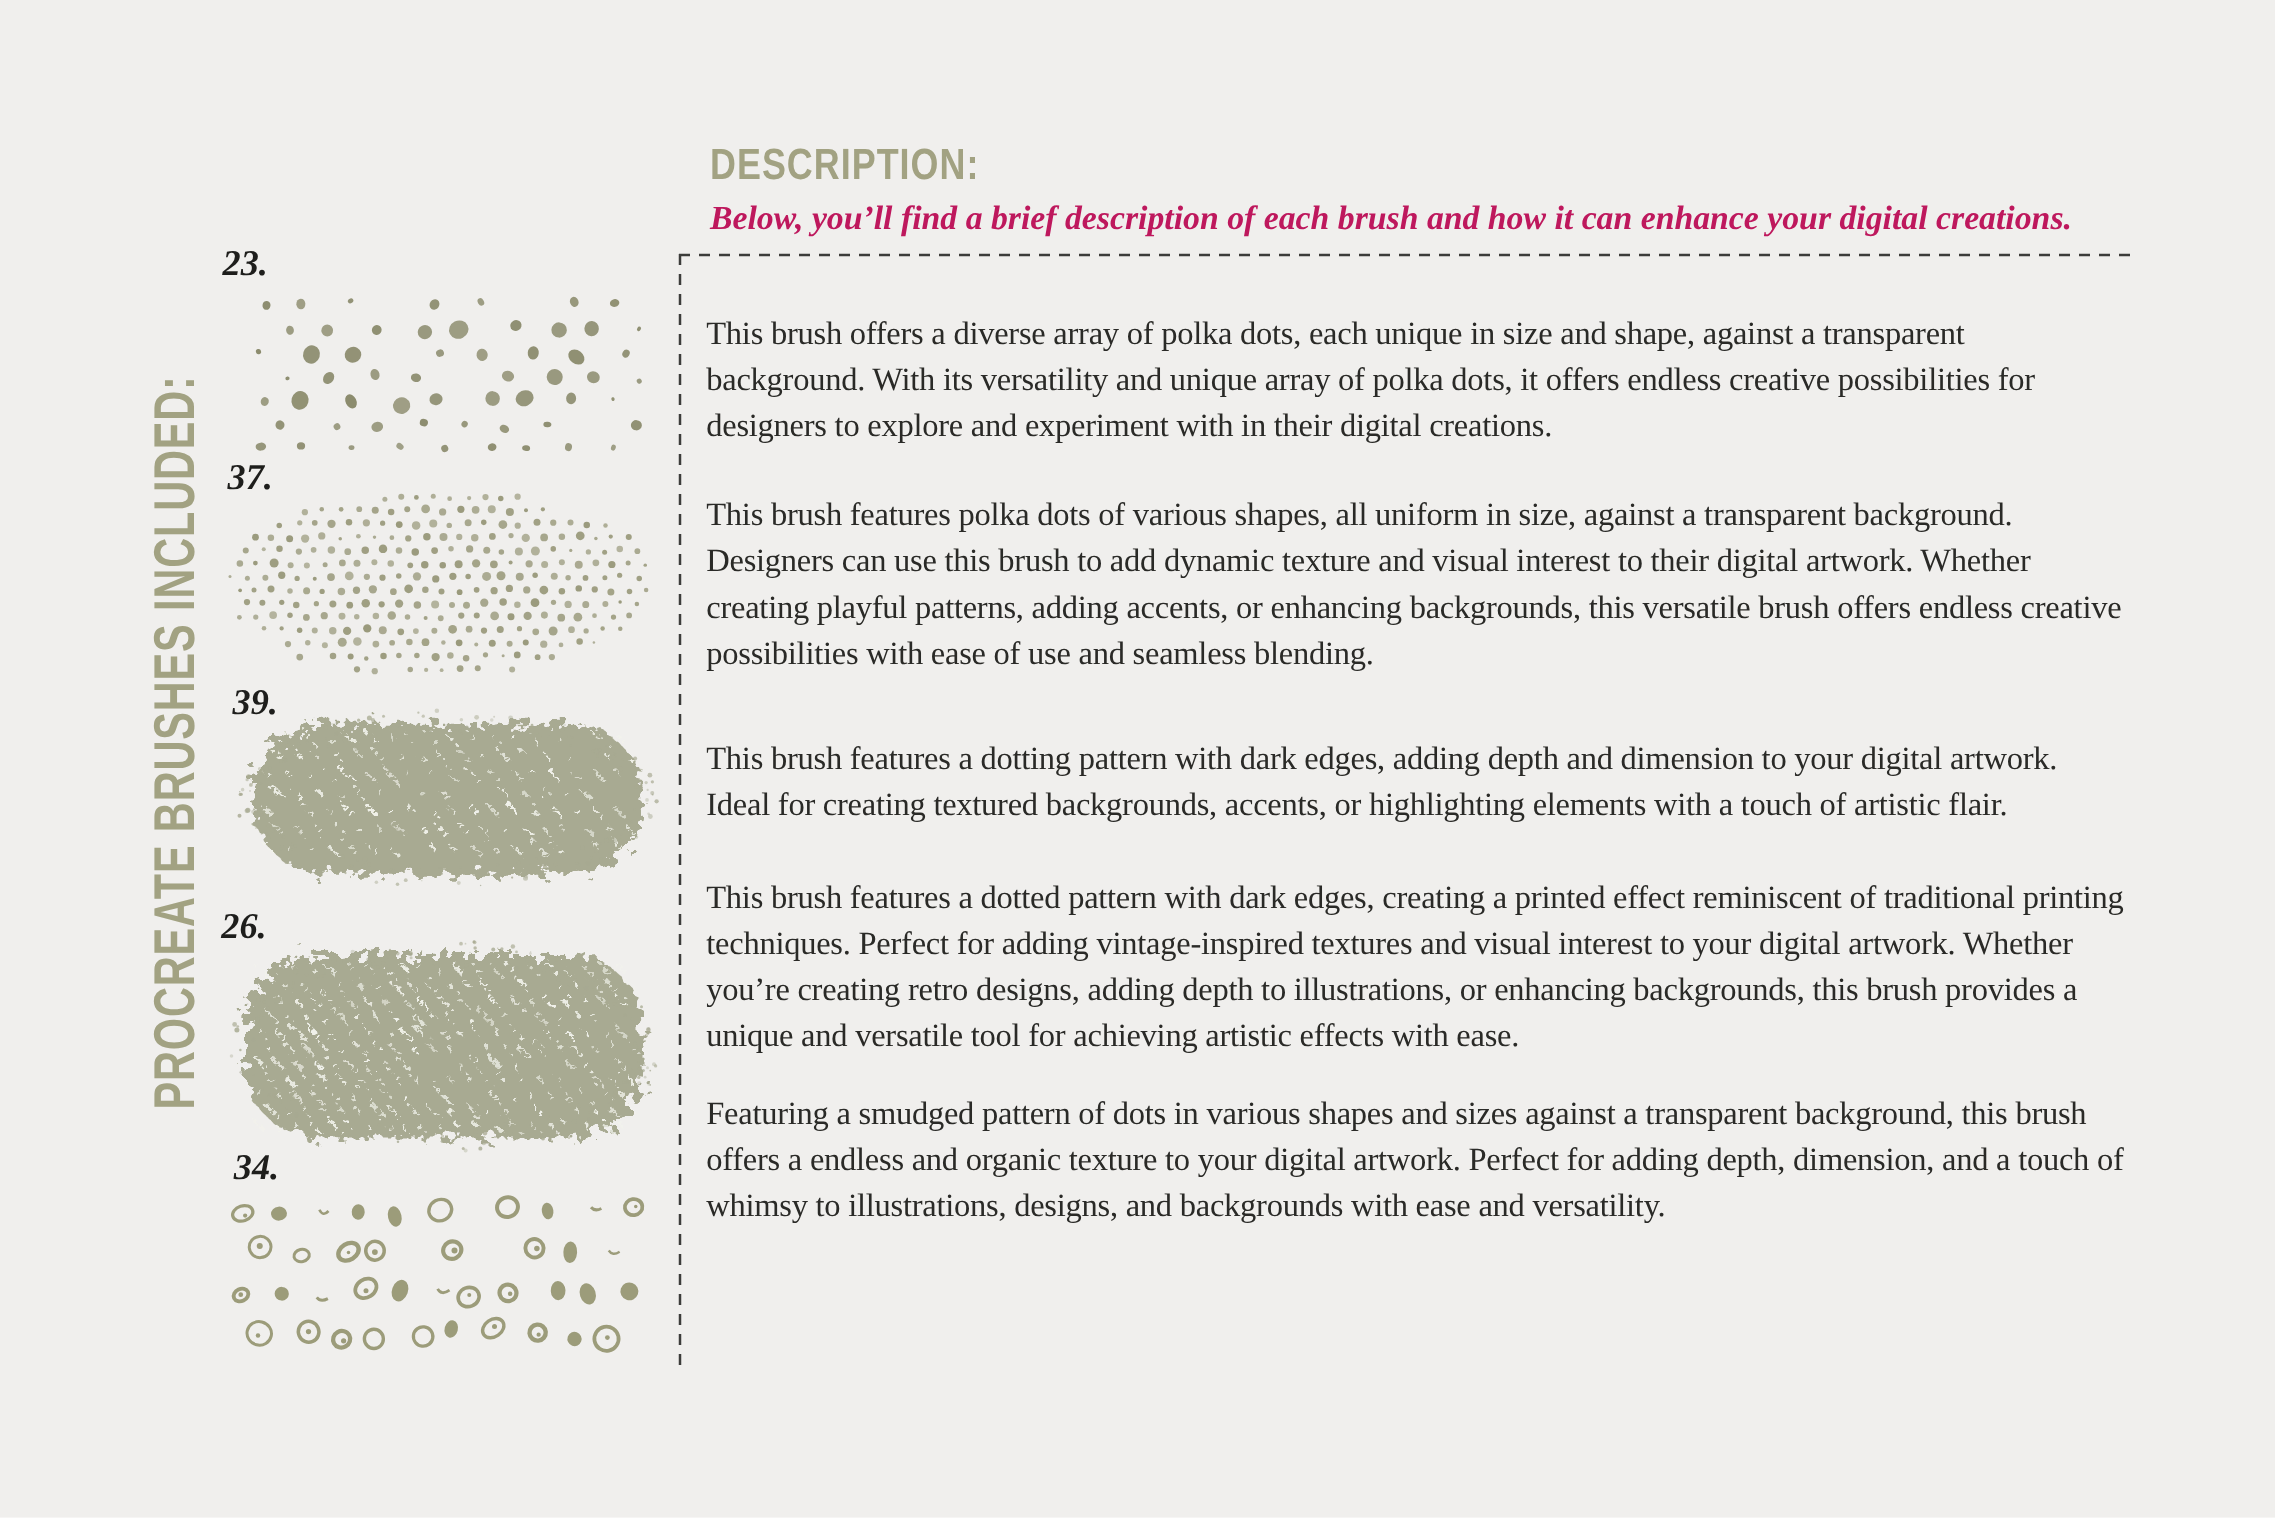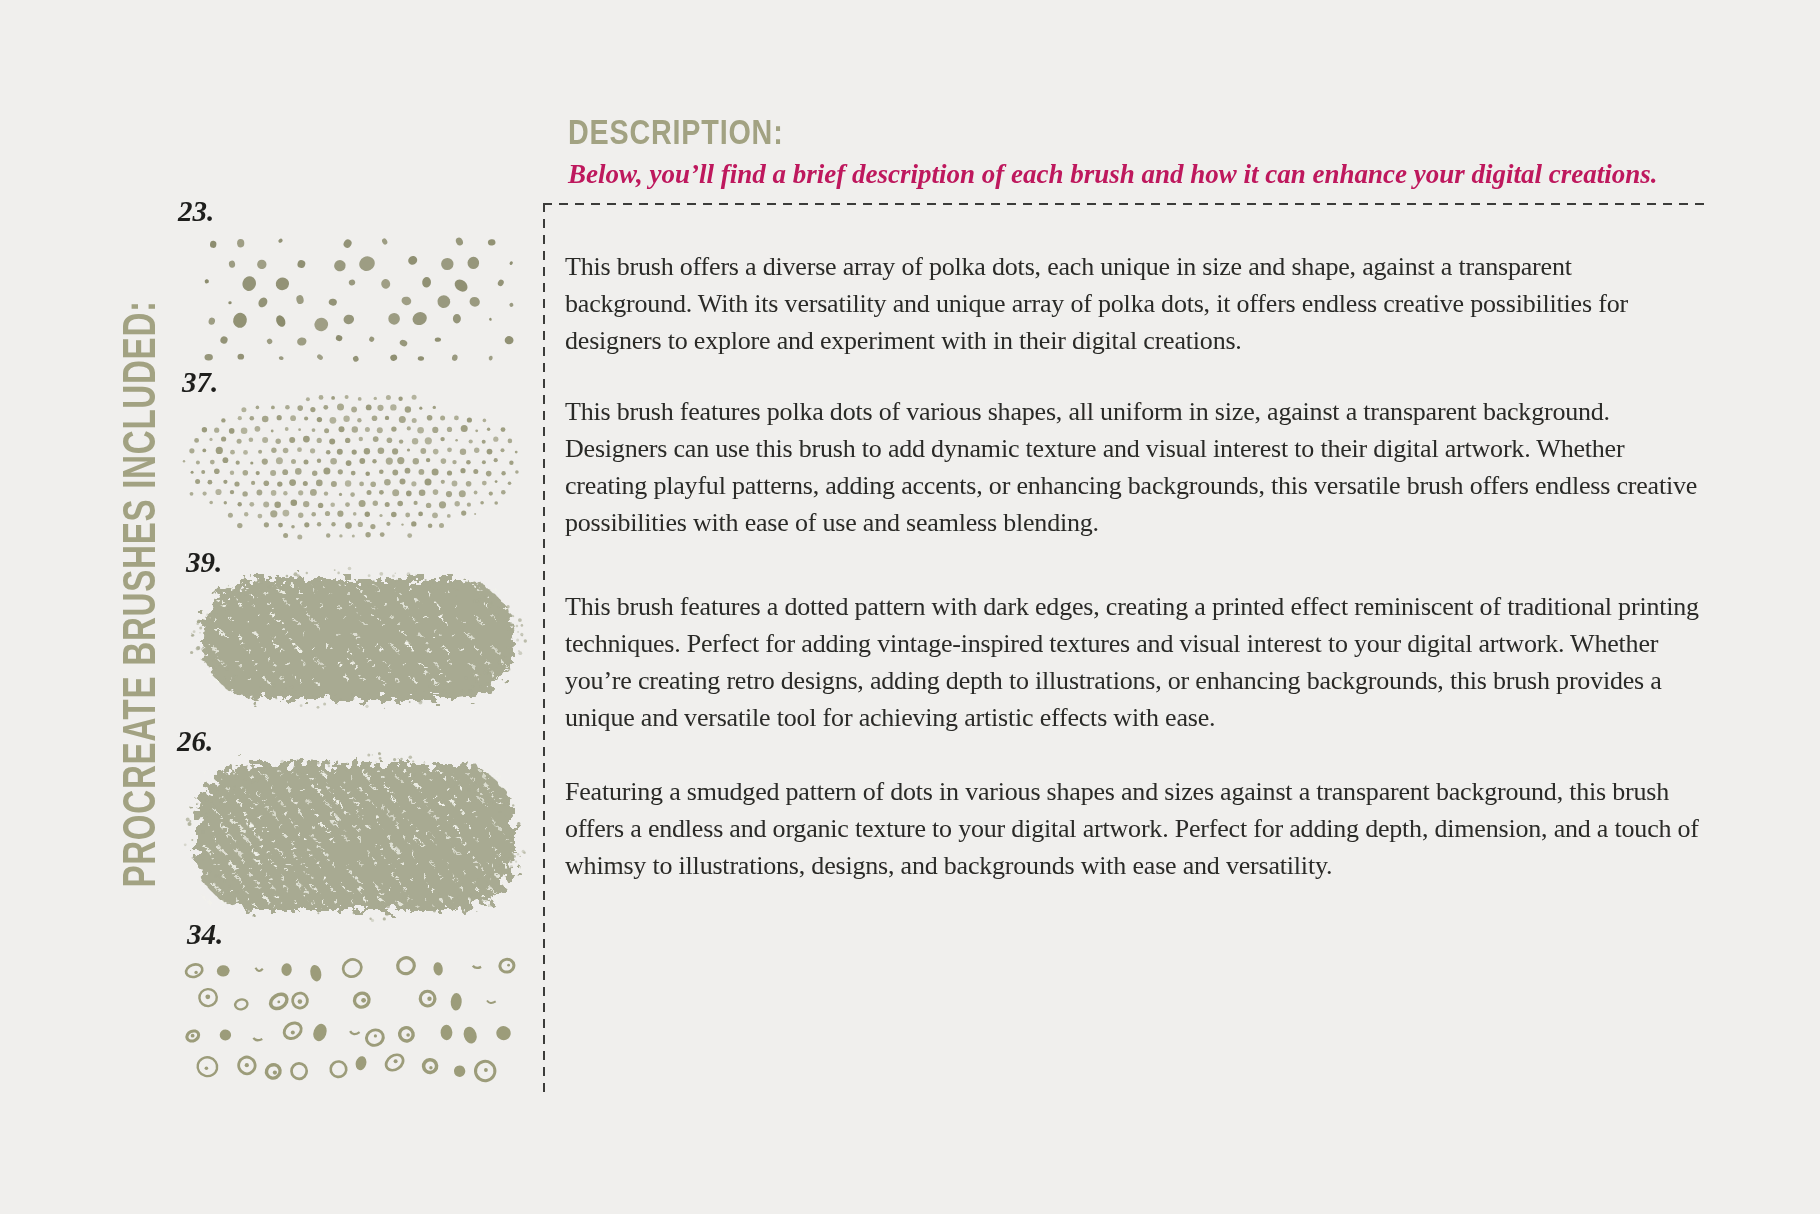--- a/index.html
+++ b/index.html
@@ -1172,17 +1172,18 @@
         <circle cx="305.9" cy="117.0" r="1.9" fill="#9c9c7a"></circle>
       </svg>
     </div>
 
   <h1 class="title">DESCRIPTION:</h1>
   <p class="subtitle">Below, you’ll find a brief description of each brush and how it can enhance your digital creations.</p>
 
   <section class="desc-panel">
     <p>This brush offers a diverse array of polka dots, each unique in size and shape, against a transparent background. With its versatility and unique array of polka dots, it offers endless creative possibilities for designers to explore and experiment with in their digital creations.</p>
     <p>This brush features polka dots of various shapes, all uniform in size, against a transparent background. Designers can use this brush to add dynamic texture and visual interest to their digital artwork. Whether creating playful patterns, adding accents, or enhancing backgrounds, this versatile brush offers endless creative possibilities with ease of use and seamless blending.</p>
+    <p>This brush features a dotting pattern with dark edges, adding depth and dimension to your digital artwork. Ideal for creating textured backgrounds, accents, or highlighting elements with a touch of artistic flair.</p>
     <p>This brush features a dotted pattern with dark edges, creating a printed effect reminiscent of traditional printing techniques. Perfect for adding vintage-inspired textures and visual interest to your digital artwork. Whether you’re creating retro designs, adding depth to illustrations, or enhancing backgrounds, this brush provides a unique and versatile tool for achieving artistic effects with ease.</p>
     <p>Featuring a smudged pattern of dots in various shapes and sizes against a transparent background, this brush offers a endless and organic texture to your digital artwork. Perfect for adding depth, dimension, and a touch of whimsy to illustrations, designs, and backgrounds with ease and versatility.</p>
   </section>
 
 </div>
 
 </body></html>

